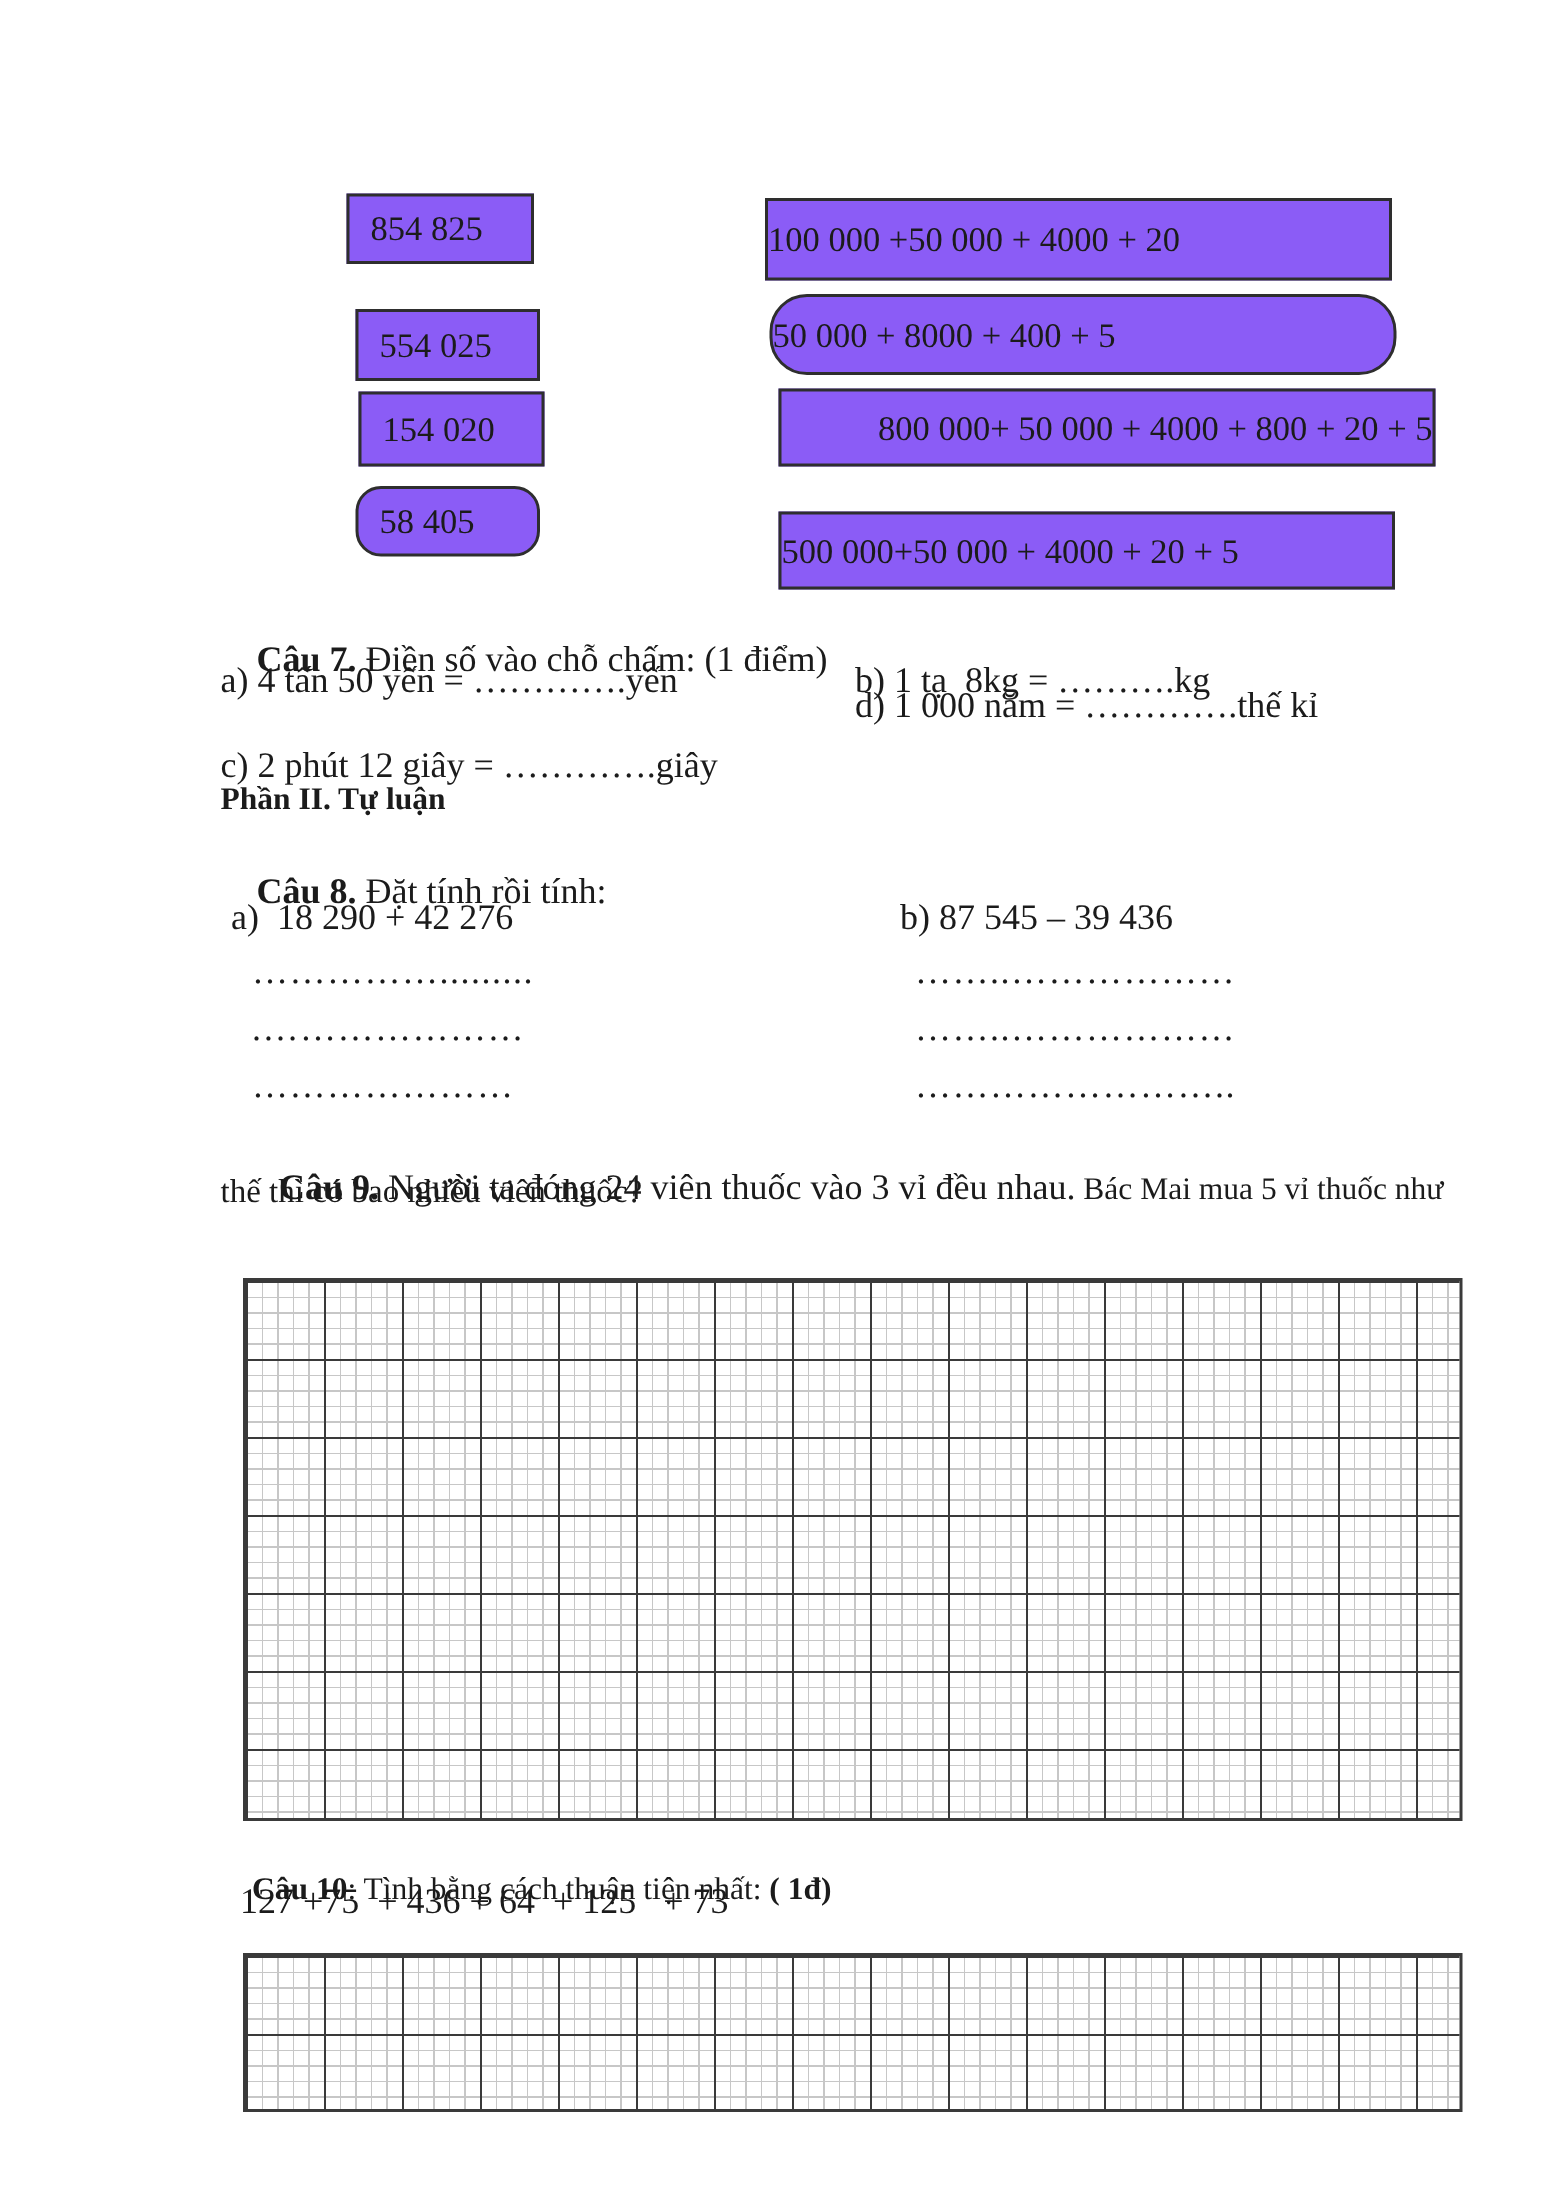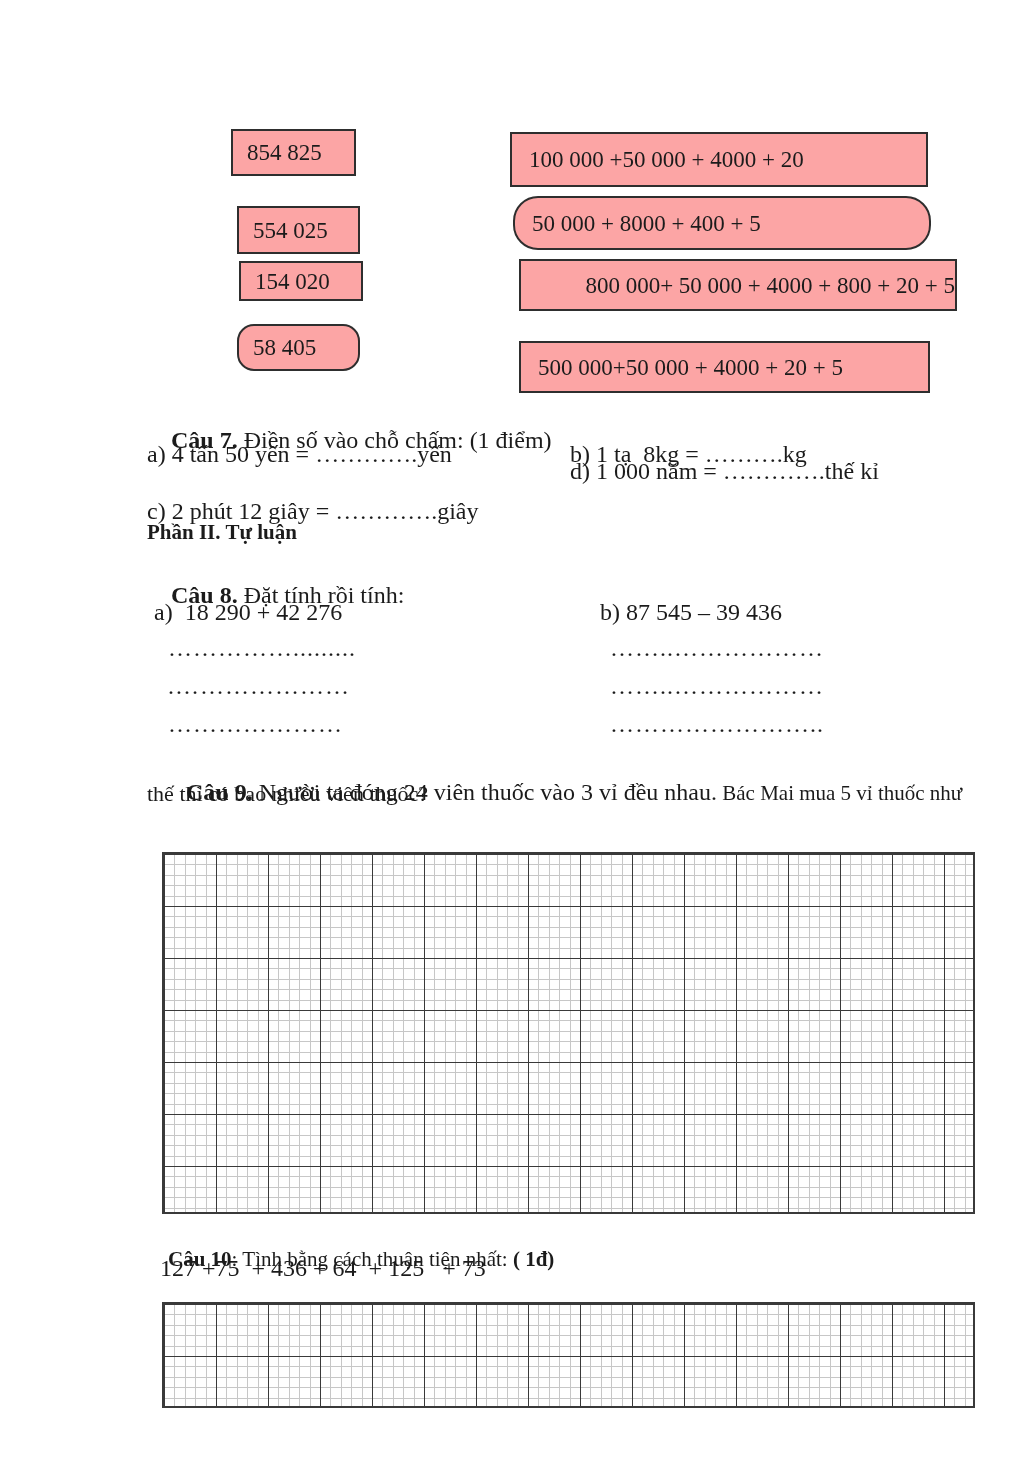--- a/index.html
+++ b/index.html
@@ -3,26 +3,26 @@
 <meta charset="utf-8">
 <style>
   html,body { margin:0; padding:0; background:#ffffff; }
   .page {
     position:relative; width:1032px; height:1459px;
     background:#ffffff; color:#1b1b1b; overflow:hidden;
     font-family:"Liberation Serif","DejaVu Serif",serif;
   }
   .box {
     position:absolute; box-sizing:border-box;
-    border:2px solid #2e2e2e; background:#fca5a5;
+    border:2px solid #2e2e2e; background:#8b5cf6;
     display:flex; align-items:center;
     font-size:23px; line-height:1;
   }
   .num-box  { padding-left:14px; }
-  .expr-box { padding-left:17px; }
+  .expr-box { }
   .line { position:absolute; font-size:24px; line-height:1.18; white-space:pre-wrap; }
   .b { font-weight:bold; }
   .t { white-space:pre-wrap; }
   .small { font-size:21px; }
   .h25 { font-size:21px; }
   .dots { letter-spacing:1px; }
   .grid-paper {
     position:absolute; box-sizing:border-box;
     background-color:#ffffff;
     border:2px solid #3a3a3a;
@@ -37,21 +37,21 @@
 <body>
 
 <div class="page">
 
   <div class="box num-box" style="left:231px; top:129px; width:125px; height:47px;">
     <span class="t">854 825</span>
   </div>
   <div class="box num-box" style="left:237px; top:206px; width:123px; height:48px;">
     <span class="t">554 025</span>
   </div>
-  <div class="box num-box" style="left:239px; top:261px; width:124px; height:40px;">
+  <div class="box num-box" style="left:239px; top:261px; width:124px; height:50px;">
     <span class="t">154 020</span>
   </div>
   <div class="box num-box" style="left:237px; top:324px; width:123px; height:47px;border-radius:17px;">
     <span class="t">58 405</span>
   </div>
 
   <div class="box expr-box" style="left:510px; top:132px; width:418px; height:55px;">
     <span class="t">100 000 +50 000 + 4000 + 20</span>
   </div>
   <div class="box expr-box" style="left:513px; top:196px; width:418px; height:54px;border-radius:25px;">

